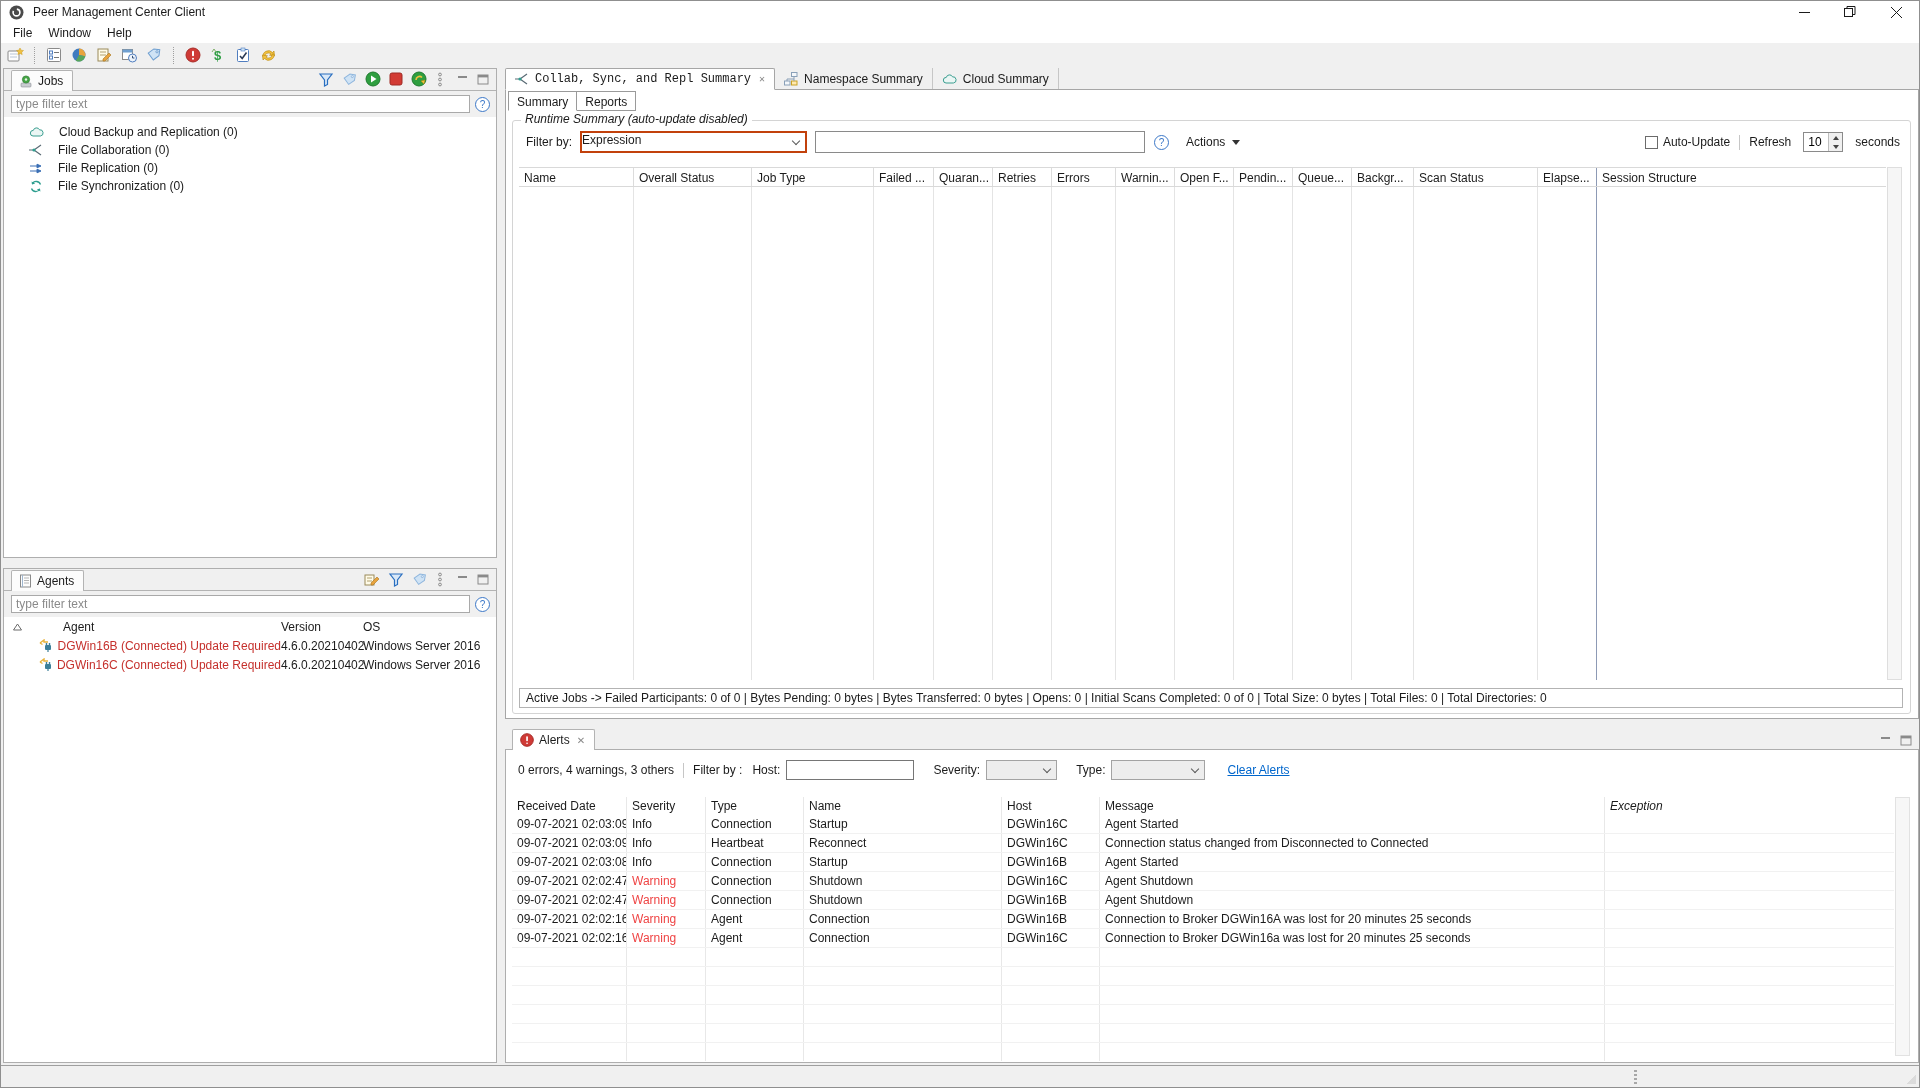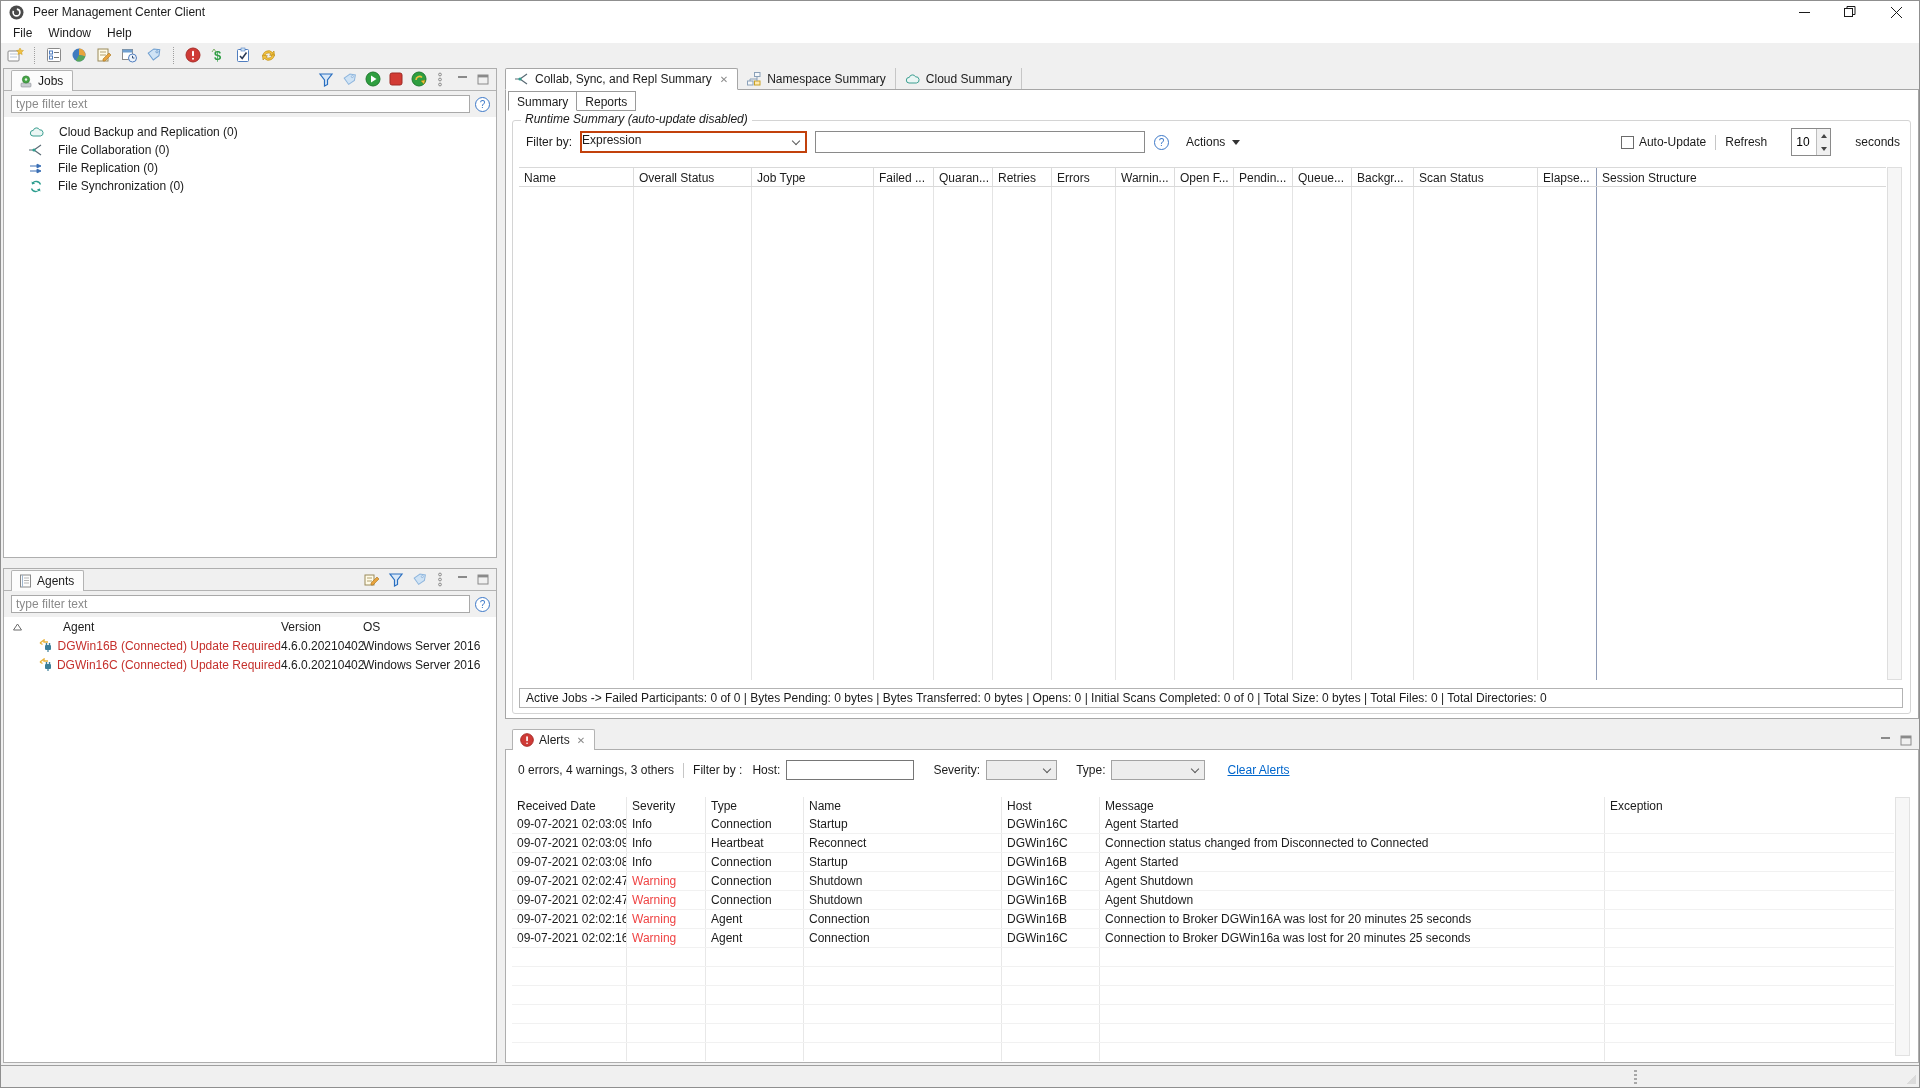--- a/index.html
+++ b/index.html
@@ -48,37 +48,37 @@
   .c-sort{width:26px;display:flex;justify-content:center;}
   .c-agent{width:251px;display:flex;align-items:center;gap:4px;padding-left:9px;overflow:hidden;white-space:nowrap;}
   .c-agent.hdr{padding-left:33px;}
   .c-version{width:82px;white-space:nowrap;}
   .c-os{flex:1;white-space:nowrap;}
   .redtext{color:#c5302c;}
 
   
   .etabbar{height:22px;display:flex;border-bottom:1px solid #a6a6a6;background:#f0f0f0;}
   .etab{display:flex;align-items:center;gap:6px;padding:0 9px;border-right:1px solid #c6c6c6;background:#f0f0f0;}
-  .etab.active{background:#fff;border:1px solid #a6a6a6;border-bottom:1px solid #fff;margin-bottom:-1px;border-radius:2px 2px 0 0;}
+  .etab.active{background:#fff;border:1px solid #a6a6a6;border-bottom:1px solid #fff;margin-bottom:-1px;border-radius:2px 2px 0 0;font-family:Liberation Mono, monospace;}
   .econtent{position:absolute;left:0;right:0;top:22px;bottom:0;background:#fff;border:1px solid #a6a6a6;border-top:none;}
   .subtabs{position:absolute;top:1px;left:2px;height:20px;display:flex;z-index:3;}
   .stab{padding:3px 8px 0;border:1px solid #9a9a9a;margin-right:-1px;background:#fff;height:20px;}
   .stab.active{border-bottom:1px solid #fff;z-index:2;}
   .groupbox{position:absolute;left:6px;right:7px;top:30px;bottom:4px;border:1px solid #d4d4d4;border-radius:3px;background:#fff;}
   .grouplabel{position:absolute;top:-9px;left:8px;background:#fff;padding:0 4px;font-style:italic;white-space:nowrap;}
   .efilter{position:absolute;top:9px;left:13px;right:10px;height:24px;display:flex;align-items:center;}
   .combo{width:227px;height:22px;border:2px solid #c2410c;background:#fff;display:flex;align-items:flex-start;
          margin-left:8px;}
   .combo .chevwrap{margin-left:auto;width:19px;height:100%;display:flex;align-items:center;justify-content:center;}
   .chev{width:6px;height:6px;border-right:1.4px solid #5a5a5a;border-bottom:1.4px solid #5a5a5a;transform:rotate(45deg);margin-top:-3px;}
   .etext{width:330px;height:22px;border:1px solid #8a8a8a;background:#fff;margin-left:8px;padding:0 4px;font-size:12px;}
   .darr{width:0;height:0;border-left:4px solid transparent;border-right:4px solid transparent;border-top:5px solid #333;margin-left:7px;}
   .vline{width:1px;height:15px;background:#c6c6c6;margin:0 9px;}
   .cbx{width:13px;height:13px;border:1px solid #6b6b6b;background:#fff;margin-right:5px;}
-  .spinner{width:40px;height:28px;border:1px solid #8a8a8a;background:#8b5cf6;display:flex;margin:0 24px;}
+  .spinner{width:40px;height:20px;border:1px solid #8a8a8a;background:#8b5cf6;display:flex;margin:0 12px;}
   .spinner input{border:none;outline:none;width:24px;padding-left:4px;font-size:12px;}
   .spincol{width:14px;border-left:1px solid #bdbdbd;display:flex;flex-direction:column;background:#f0f0f0;}
   .spinbtn{flex:1;display:flex;align-items:center;justify-content:center;}
   .tri-up{width:0;height:0;border-left:3px solid transparent;border-right:3px solid transparent;border-bottom:4px solid #444;}
   .tri-dn{width:0;height:0;border-left:3px solid transparent;border-right:3px solid transparent;border-top:4px solid #444;}
 
   .sumtable{position:absolute;left:6px;right:24px;top:46px;bottom:33px;overflow:hidden;}
   .mhead{height:20px;display:flex;border-top:1px solid #d9d9d9;border-bottom:1px solid #d9d9d9;background:#fff;}
   .mhc{padding:3px 0 0 5px;border-right:1px solid #dcdcdc;overflow:hidden;white-space:nowrap;}
   .mbody{position:absolute;top:20px;bottom:0;left:0;right:0;display:flex;}
@@ -97,21 +97,21 @@
   .hostinput{width:128px;height:20px;border:1px solid #767676;background:#fff;margin-left:6px;padding:0 4px;font-size:12px;}
   .dsel{height:20px;border:1px solid #a3a3a3;background:#ededed;display:flex;align-items:center;margin-left:6px;}
   .dsel .chevwrap{margin-left:auto;width:18px;display:flex;align-items:center;justify-content:center;}
   .link{color:#0066cc;text-decoration:underline;margin-left:22px;}
   .atable{position:absolute;left:6px;right:24px;top:47px;bottom:1px;overflow:hidden;}
   .ahead2{height:18px;display:flex;background:#fff;}
   .arow{height:19px;display:flex;border-bottom:1px solid #f1f1f1;}
   .ac{padding:2px 0 0 5px;border-right:1px solid #e8e8e8;overflow:hidden;white-space:nowrap;}
   .ah{padding:2px 0 0 5px;border-right:1px solid #e8e8e8;overflow:hidden;white-space:nowrap;}
   .aw0{width:115px}.aw1{width:79px}.aw2{width:98px}.aw3{width:198px}.aw4{width:98px}.aw5{width:505px}
-  .aw6{flex:1;border-right:none;}
+  .aw6{flex:1;border-right:none;font-style:italic;}
   .warn{color:#ef4444;}
   .avsb{position:absolute;right:8px;top:47px;bottom:6px;width:15px;background:#f7f7f7;border:1px solid #e2e2e2;}
 
   .statusbar{position:absolute;left:0;right:0;bottom:0;height:22px;background:#f0f0f0;border-top:1px solid #9f9f9f;}
   .grip{position:absolute;left:1633px;top:4px;display:flex;flex-direction:column;gap:2px;}
   .grip i{width:3px;height:2px;background:#a8a8a8;}
   .resizegrip{position:absolute;right:3px;bottom:3px;width:10px;height:10px;
               background:linear-gradient(135deg,transparent 50%,#b5b5b5 50%) ;opacity:.35;}
   svg{display:block;}
 </style>

